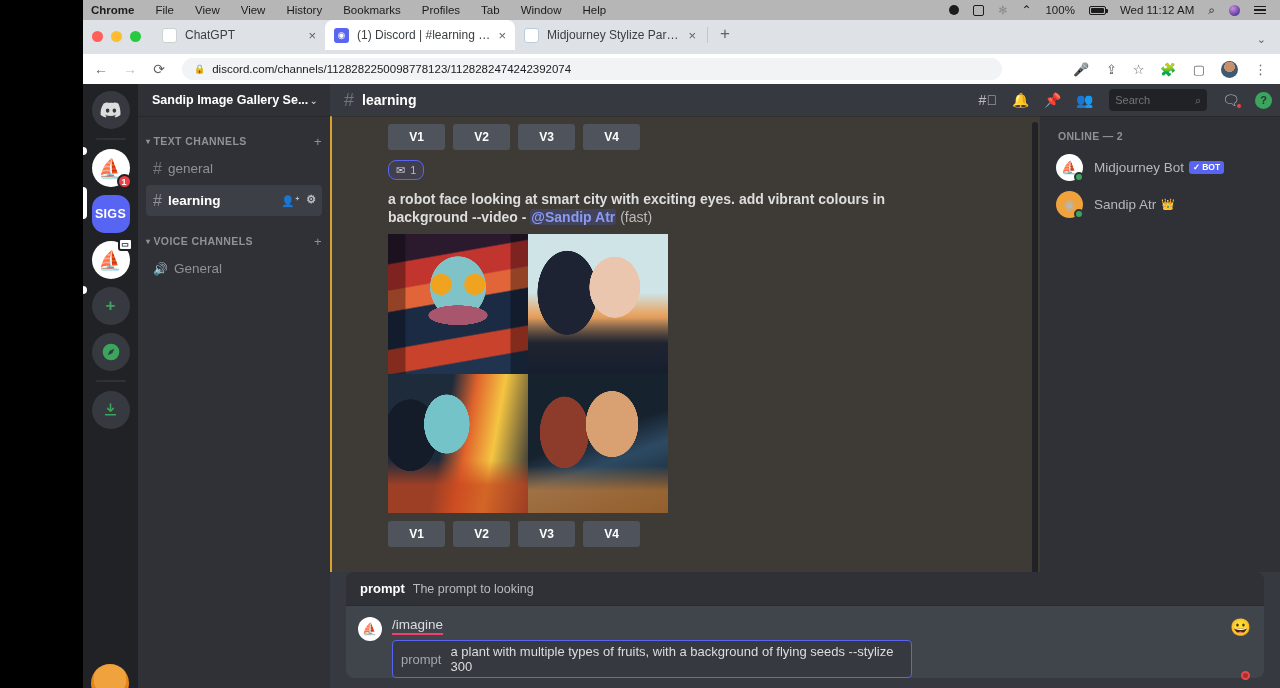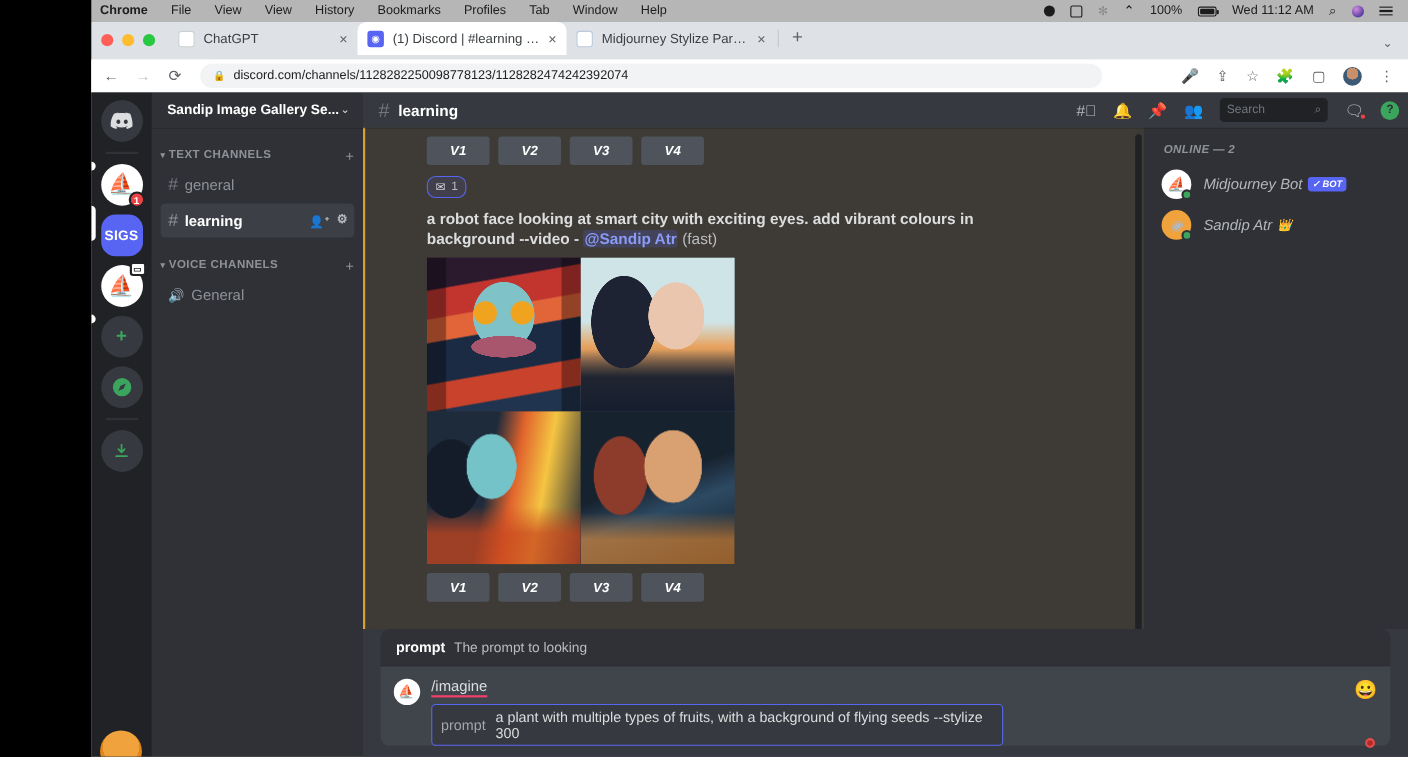--- a/index.html
+++ b/index.html
@@ -164,21 +164,21 @@
   .messages {
     flex:1; position:relative; background:#3e3b36; min-width:0; overflow:hidden;
   }
   .msg-inner { position:relative; height:100%; padding-left:4px; }
   .mention-bar { position:absolute; left:0; top:0; bottom:0; width:2px; background:#d9a22e; }
   .msg-body { padding:8px 0 0 54px; }
 
   .btnrow { display:flex; gap:8px; margin:0 0 6px 0; }
   .mjbtn {
     min-width:57px; height:26px; background:#4f545c; border-radius:3px; color:#fff;
-    font-size:12px; font-weight:600; display:flex; align-items:center; justify-content:center;font-style:italic;
+    font-size:12px; font-weight:600; display:flex; align-items:center; justify-content:center;
   }
   .mjbtn.icon { min-width:42px; color:#2f8ef0; font-size:14px; }
   .envelope {
     display:inline-flex; align-items:center; gap:5px; height:20px; padding:0 7px;
     border:1px solid #5865f2; border-radius:8px; background:rgba(88,101,242,.12);
     color:#b9bbbe; font-size:11px; margin:4px 0 10px 0; width:max-content;
   }
   .env-ico { font-size:11px; color:#ced0d3; }
   .msg-text { color:#dcddde; font-size:14px; font-weight:bold; line-height:18px;
     max-width:560px; margin-bottom:8px;}
@@ -223,21 +223,21 @@
       radial-gradient(ellipse 30% 38% at 60% 36%, #d9a071 0 62%, rgba(0,0,0,0) 63%),
       radial-gradient(ellipse 30% 44% at 26% 42%, #8d3b2b 0 58%, rgba(0,0,0,0) 59%),
       radial-gradient(circle at 58% 36%, #3aa0d8 0 5%, rgba(0,0,0,0) 6%),
       linear-gradient(0deg, rgba(235,140,50,.6) 0 16%, rgba(0,0,0,0) 34%);}
 
   .scrollbar-track { position:absolute; right:2px; top:6px; bottom:0; width:6px; }
   .scrollbar-thumb { position:absolute; right:0; top:0; width:6px; height:470px;
     background:#202225; border-radius:4px; }
 
   
-  .members { width:240px; background:#2f3136; padding:14px 0 0 0; flex:0 0 240px;font-style:italic;}
+  .members { width:240px; background:#2f3136; padding:14px 0 0 0; flex:0 0 240px;}
   .mem-head { color:#8e9297; font-size:10.5px; font-weight:bold; letter-spacing:.3px;
     padding:0 0 6px 18px; }
   .mem {
     display:flex; align-items:center; gap:11px; height:36px; margin:1px 8px; padding:0 8px;
     border-radius:4px; color:#b4b7bb; font-size:13.5px;
   }
   .mem .av { width:27px; height:27px; border-radius:50%; position:relative; flex:0 0 27px;
     display:flex; align-items:center; justify-content:center; font-size:13px; }
   .av.bot { background:#fff; }
   .av.user { background:#f0a23c; }

